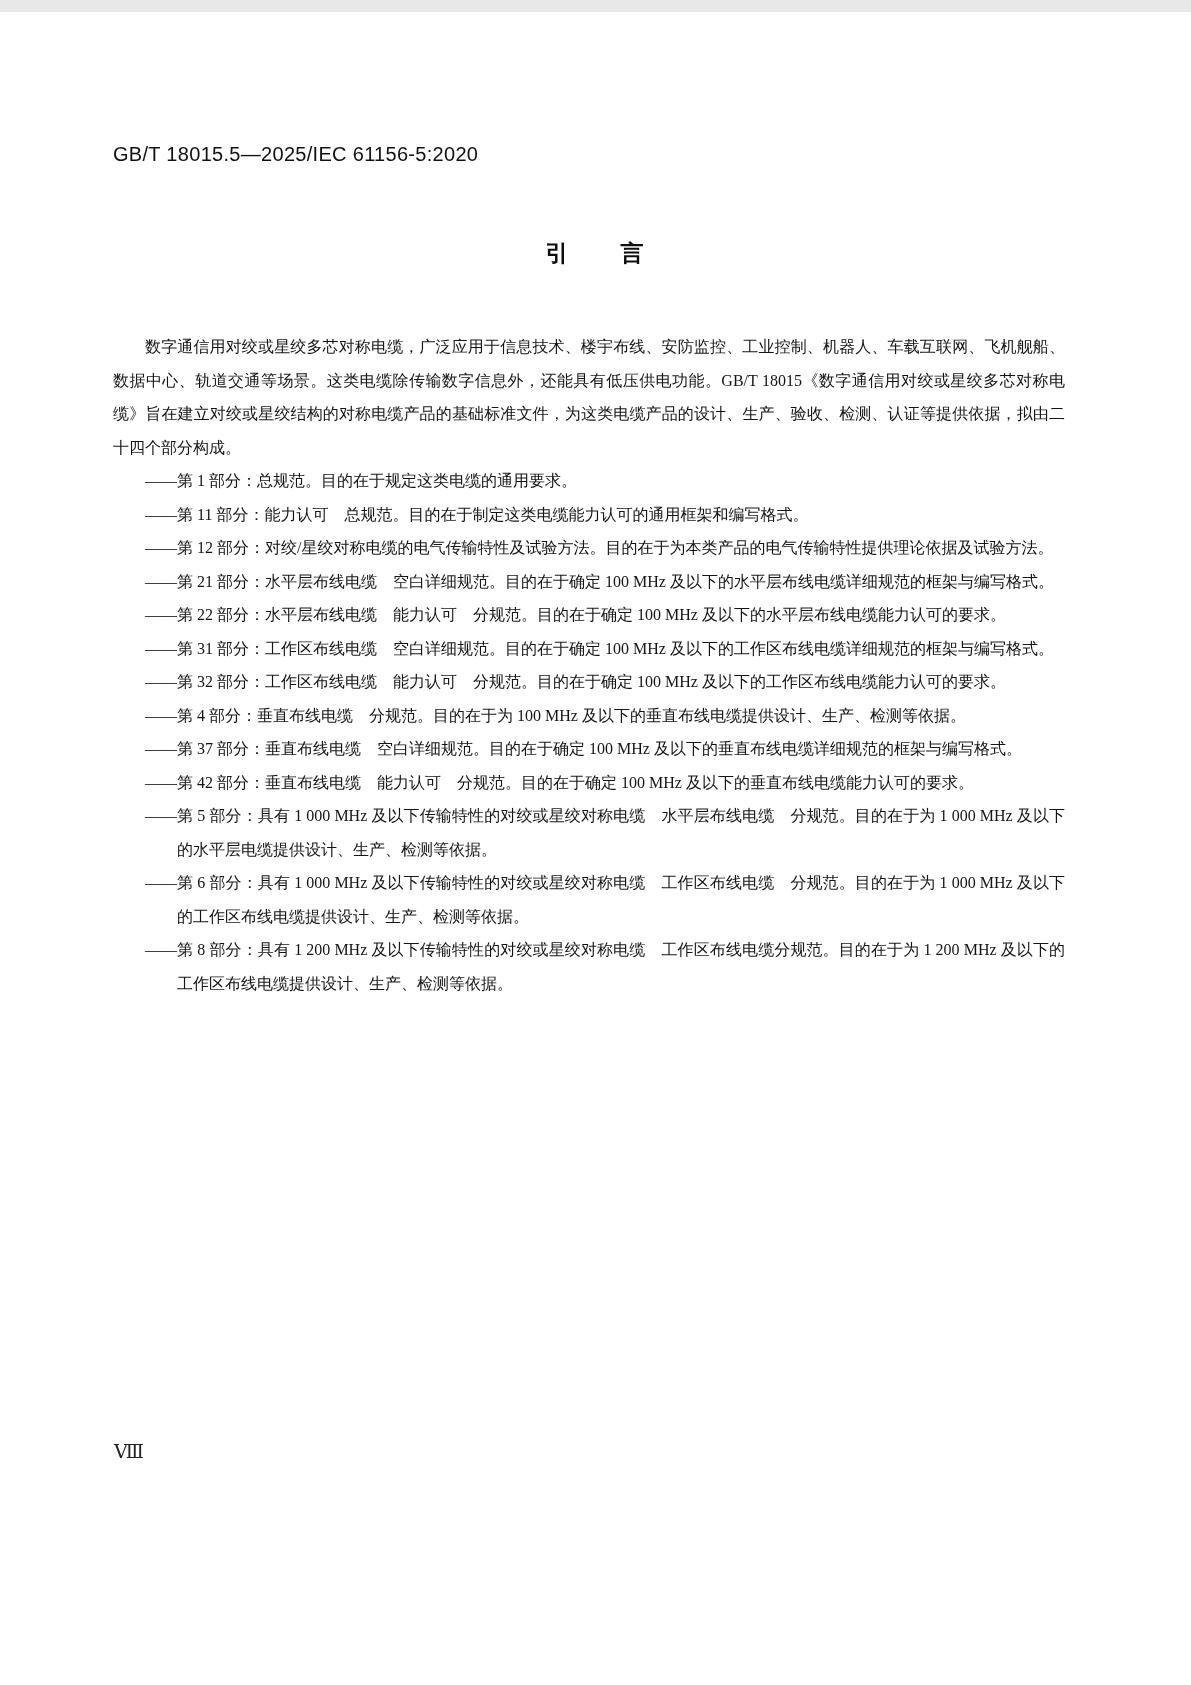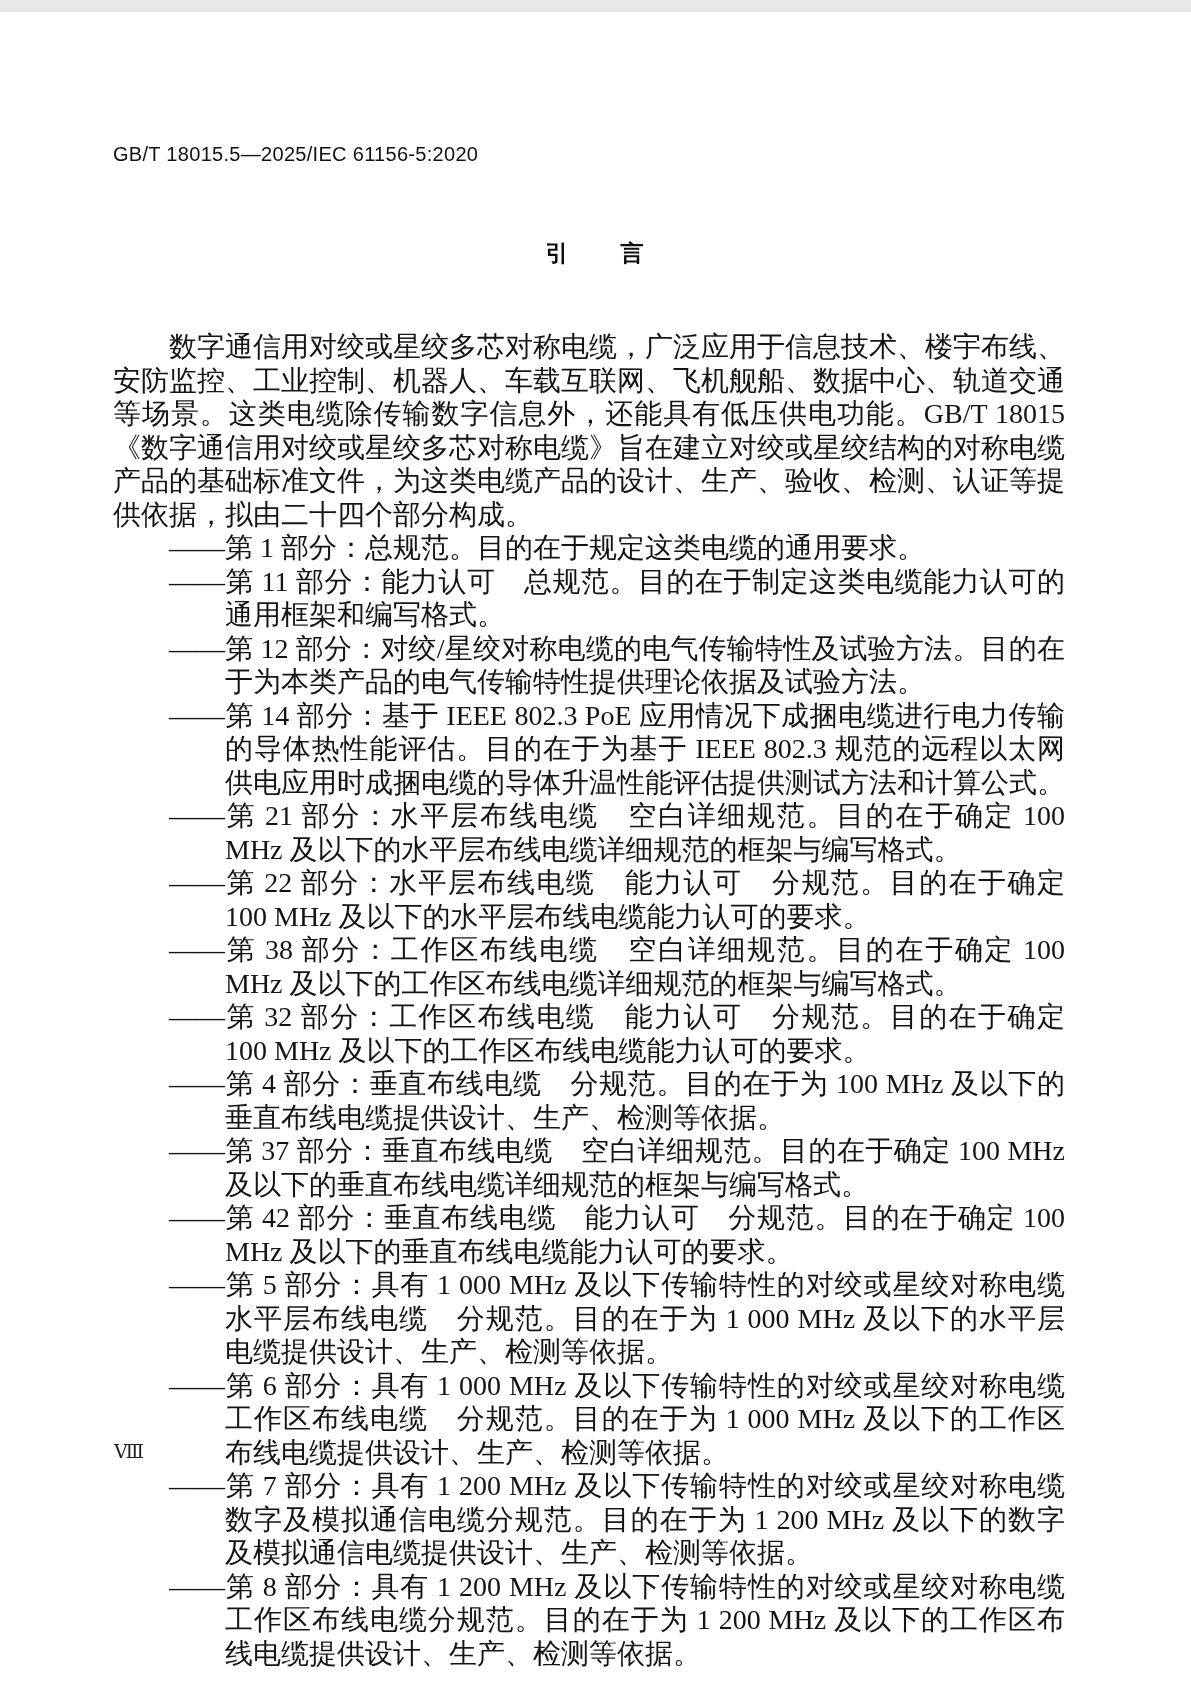--- a/index.html
+++ b/index.html
@@ -36,21 +36,21 @@
     font-size: 23px;
     font-weight: bold;
     letter-spacing: 2px;
     color: #0d0d0d;
   }
   .content {
     position: absolute;
     left: 113px;
     top: 318px;
     width: 952px;
-    font-size: 28px;
+    font-size: 16px;
     line-height: 33.5px;
     text-align: justify;
     color: #141414;
   }
   .intro-paragraph {
     text-indent: 2em;
     margin: 0 0 0 0;
   }
   .part-item {
     margin-left: 2em;
@@ -75,30 +75,28 @@
 
   <div class="doc-title">引　　言</div>
 
   <div class="content">
     <p class="intro-paragraph">数字通信用对绞或星绞多芯对称电缆，广泛应用于信息技术、楼宇布线、安防监控、工业控制、机器人、车载互联网、飞机舰船、数据中心、轨道交通等场景。这类电缆除传输数字信息外，还能具有低压供电功能。GB/T 18015《数字通信用对绞或星绞多芯对称电缆》旨在建立对绞或星绞结构的对称电缆产品的基础标准文件，为这类电缆产品的设计、生产、验收、检测、认证等提供依据，拟由二十四个部分构成。</p>
 
     <div id="parts-list">
         <div class="part-item">——第 1 部分：总规范。目的在于规定这类电缆的通用要求。</div>
         <div class="part-item">——第 11 部分：能力认可　总规范。目的在于制定这类电缆能力认可的通用框架和编写格式。</div>
         <div class="part-item">——第 12 部分：对绞/星绞对称电缆的电气传输特性及试验方法。目的在于为本类产品的电气传输特性提供理论依据及试验方法。</div>
-        <div class="part-item">——第 14 部分：基于 IEEE 802.3 PoE 应用情况下成捆电缆进行电力传输的导体热性能评估。目的在于为基于 IEEE 802.3 规范的远程以太网供电应用时成捆电缆的导体升温性能评估提供测试方法和计算公式。</div>
         <div class="part-item">——第 21 部分：水平层布线电缆　空白详细规范。目的在于确定 100 MHz 及以下的水平层布线电缆详细规范的框架与编写格式。</div>
         <div class="part-item">——第 22 部分：水平层布线电缆　能力认可　分规范。目的在于确定 100 MHz 及以下的水平层布线电缆能力认可的要求。</div>
-        <div class="part-item">——第 38 部分：工作区布线电缆　空白详细规范。目的在于确定 100 MHz 及以下的工作区布线电缆详细规范的框架与编写格式。</div>
+        <div class="part-item">——第 31 部分：工作区布线电缆　空白详细规范。目的在于确定 100 MHz 及以下的工作区布线电缆详细规范的框架与编写格式。</div>
         <div class="part-item">——第 32 部分：工作区布线电缆　能力认可　分规范。目的在于确定 100 MHz 及以下的工作区布线电缆能力认可的要求。</div>
         <div class="part-item">——第 4 部分：垂直布线电缆　分规范。目的在于为 100 MHz 及以下的垂直布线电缆提供设计、生产、检测等依据。</div>
         <div class="part-item">——第 37 部分：垂直布线电缆　空白详细规范。目的在于确定 100 MHz 及以下的垂直布线电缆详细规范的框架与编写格式。</div>
         <div class="part-item">——第 42 部分：垂直布线电缆　能力认可　分规范。目的在于确定 100 MHz 及以下的垂直布线电缆能力认可的要求。</div>
         <div class="part-item">——第 5 部分：具有 1 000 MHz 及以下传输特性的对绞或星绞对称电缆　水平层布线电缆　分规范。目的在于为 1 000 MHz 及以下的水平层电缆提供设计、生产、检测等依据。</div>
         <div class="part-item">——第 6 部分：具有 1 000 MHz 及以下传输特性的对绞或星绞对称电缆　工作区布线电缆　分规范。目的在于为 1 000 MHz 及以下的工作区布线电缆提供设计、生产、检测等依据。</div>
-        <div class="part-item">——第 7 部分：具有 1 200 MHz 及以下传输特性的对绞或星绞对称电缆　数字及模拟通信电缆分规范。目的在于为 1 200 MHz 及以下的数字及模拟通信电缆提供设计、生产、检测等依据。</div>
         <div class="part-item">——第 8 部分：具有 1 200 MHz 及以下传输特性的对绞或星绞对称电缆　工作区布线电缆分规范。目的在于为 1 200 MHz 及以下的工作区布线电缆提供设计、生产、检测等依据。</div>
       </div>
   </div>
 
   <div class="page-number">Ⅷ</div>
 
 </div>
 
 </body></html>

